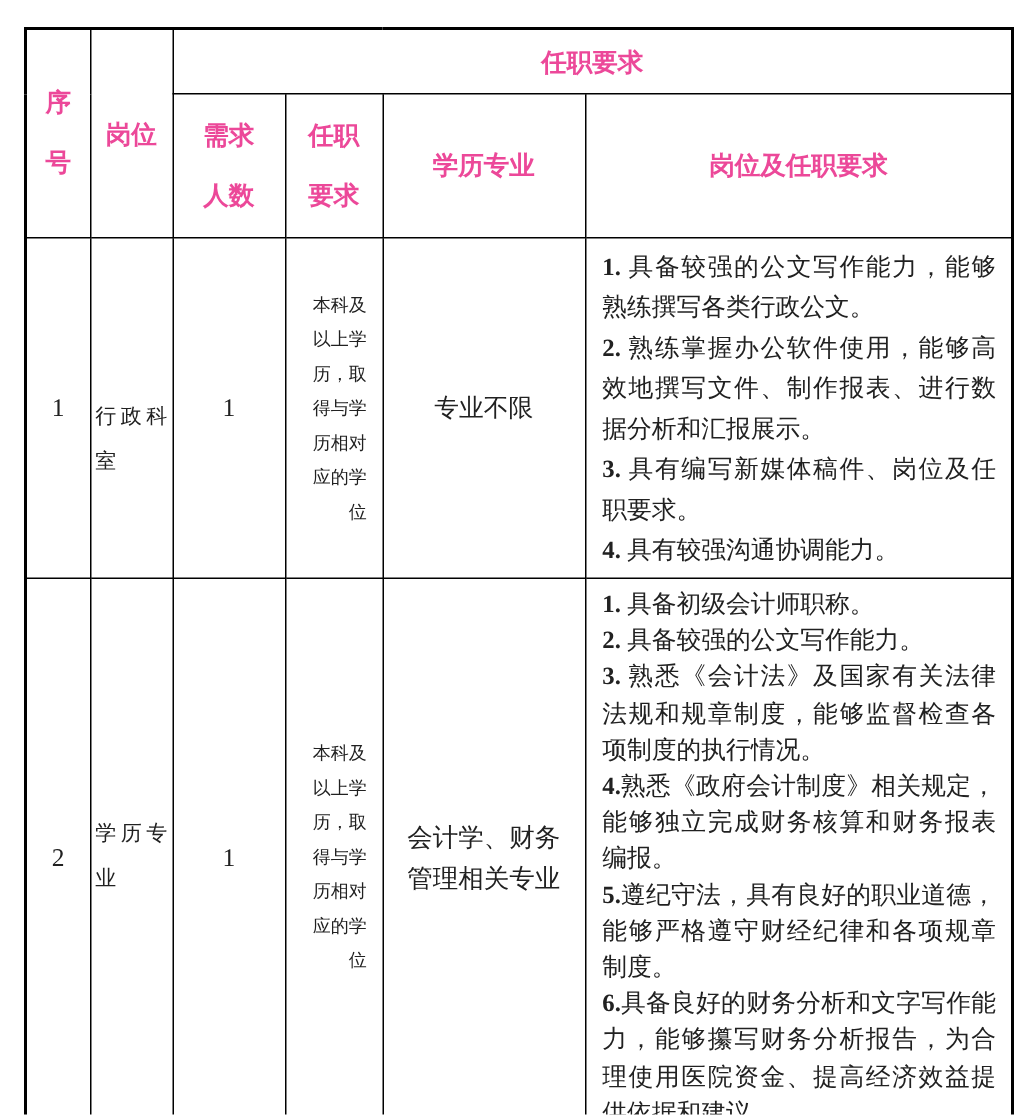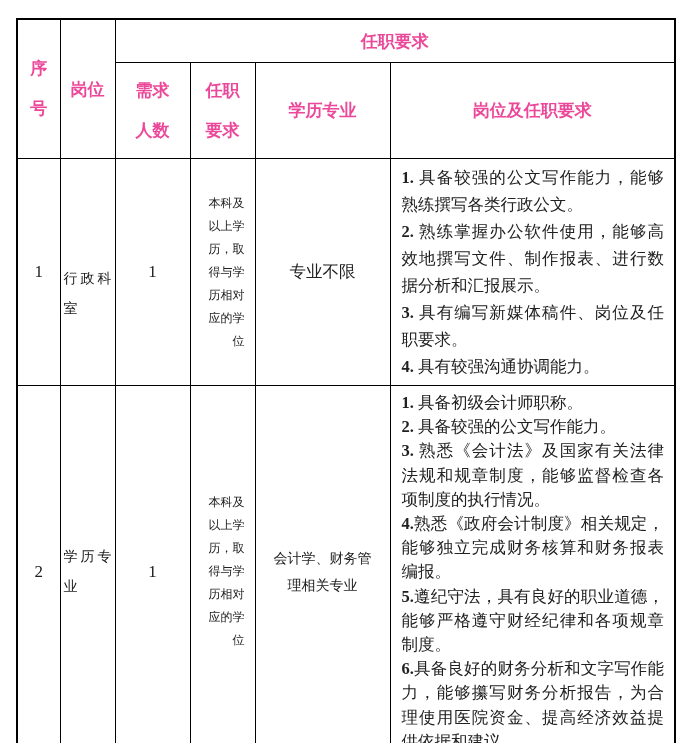--- a/index.html
+++ b/index.html
@@ -55,21 +55,21 @@
     text-align: justify; text-align-last: justify; text-justify: inter-character;
     line-height: 30px; font-size: 14px;
   }
   td.pos-low { vertical-align: middle; }
   td.pos-low .dept { position: relative; top: 22px; }
 
   .edu {
     display: inline-block; width: 44px;
     text-align: right; line-height: 23px; font-size: 12px;
   }
-  .major { display: inline-block; width: 102px; line-height: 27px; font-size: 14px; }
+  .major { display: inline-block; width: 102px; line-height: 27px; font-size: 17px; }
 
   td.req {
     text-align: left;
     vertical-align: top;
     padding: 5px 10px 3px 11px;
   }
   td.req p {
     margin: 0;
     text-align: justify;
     text-justify: inter-ideograph;

